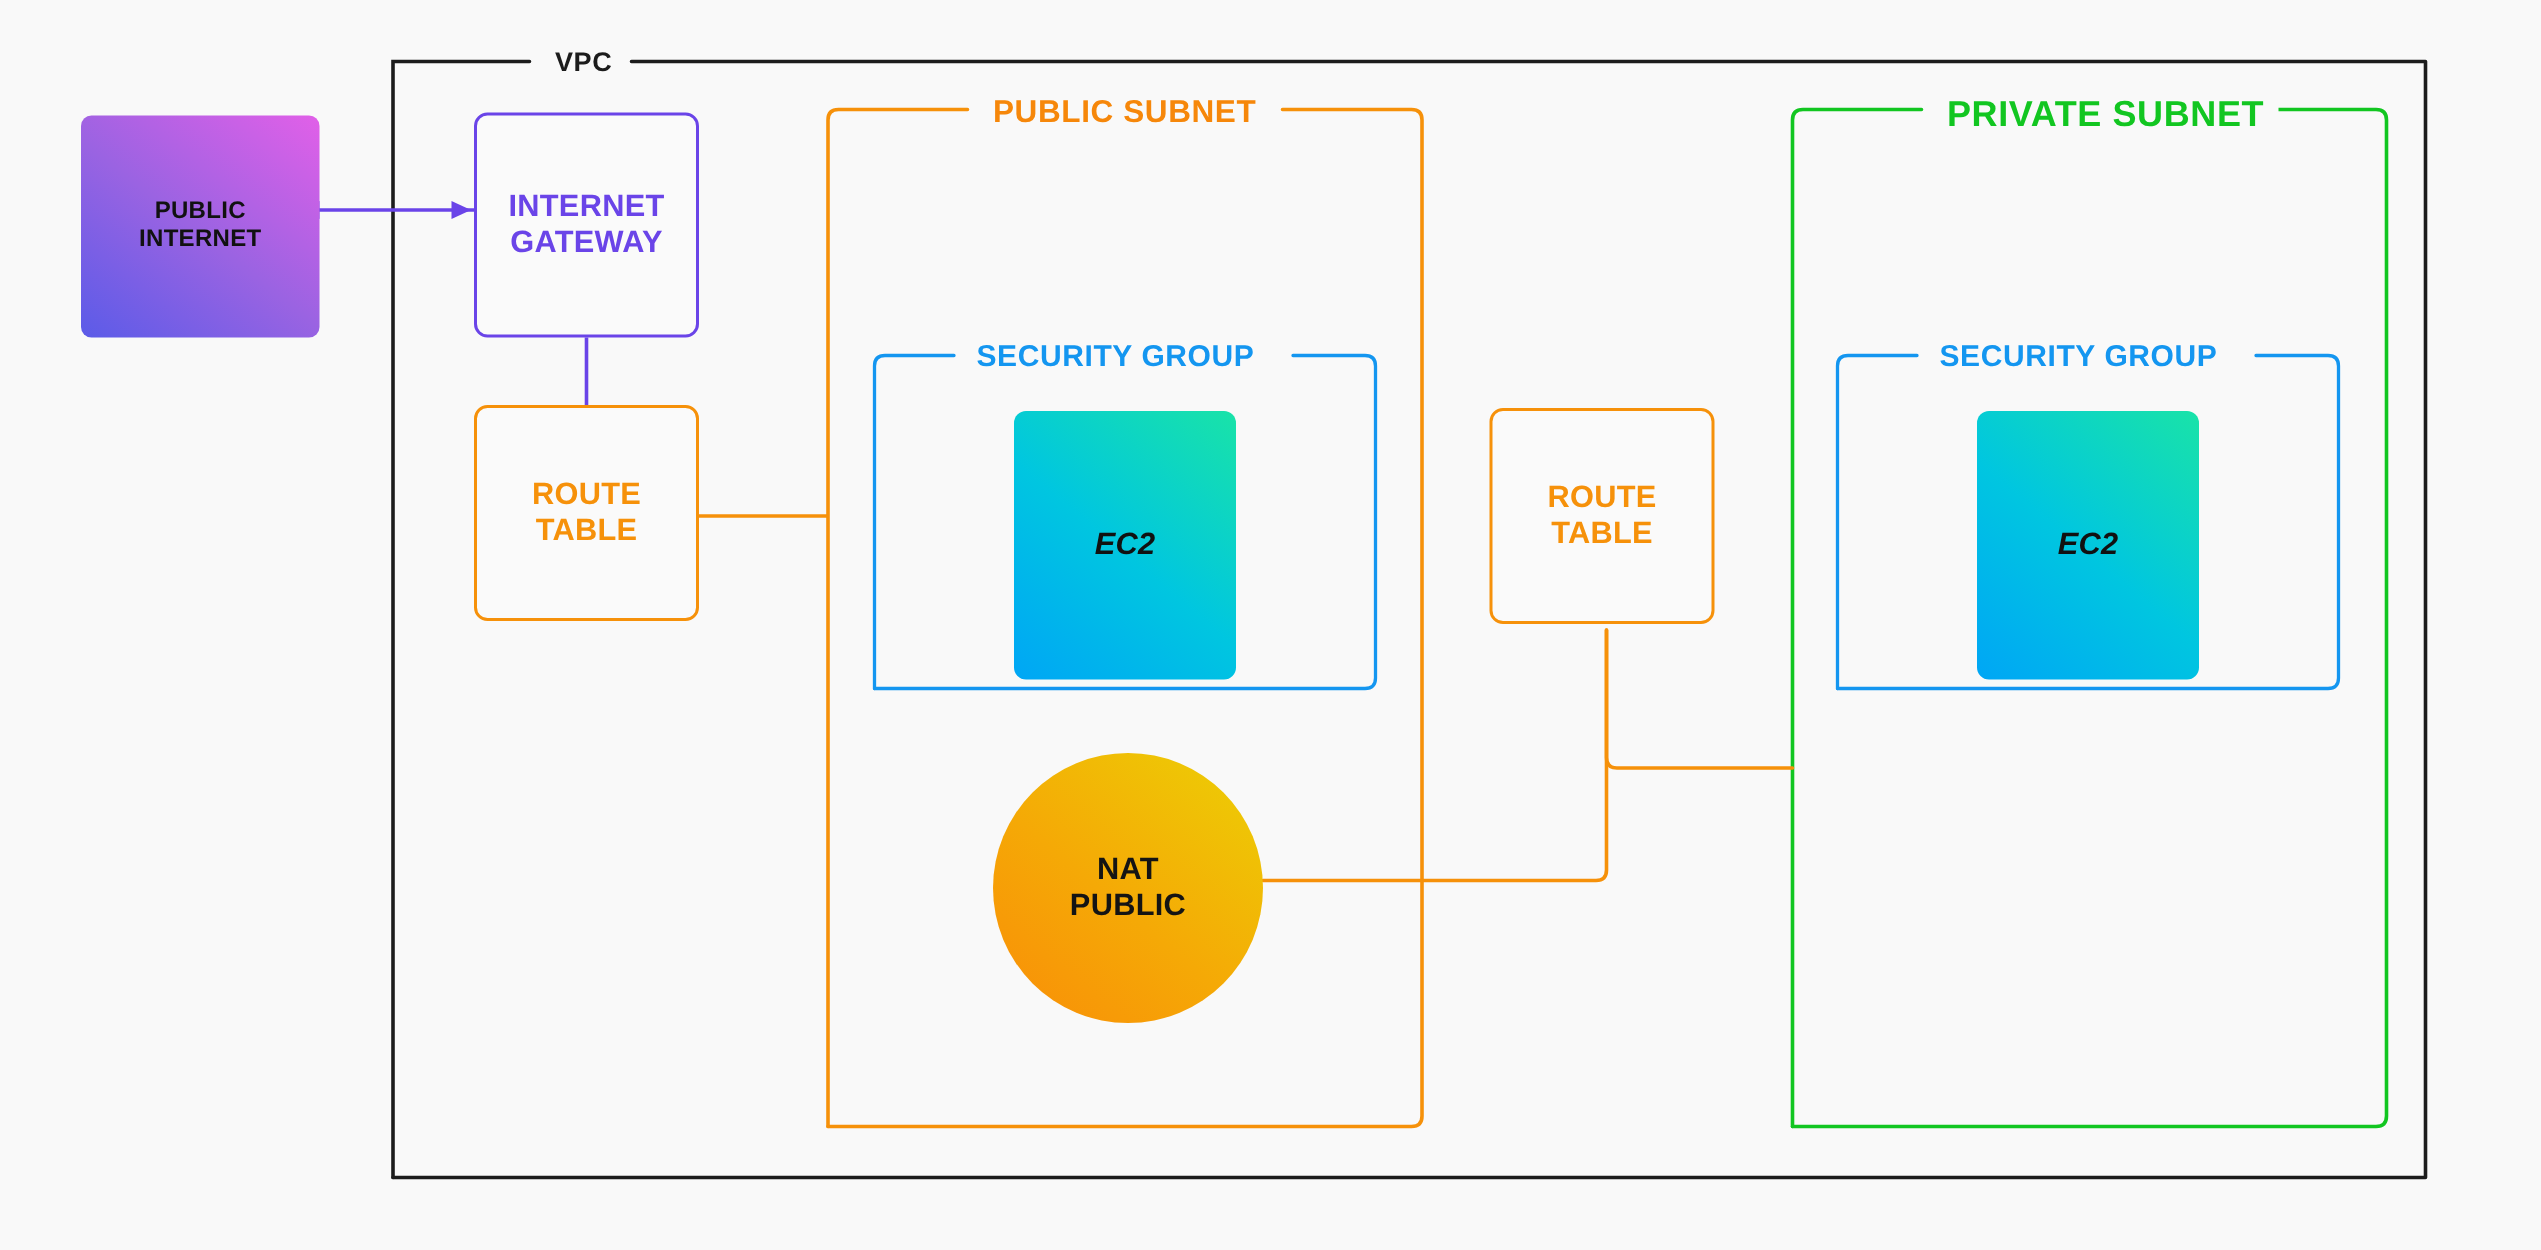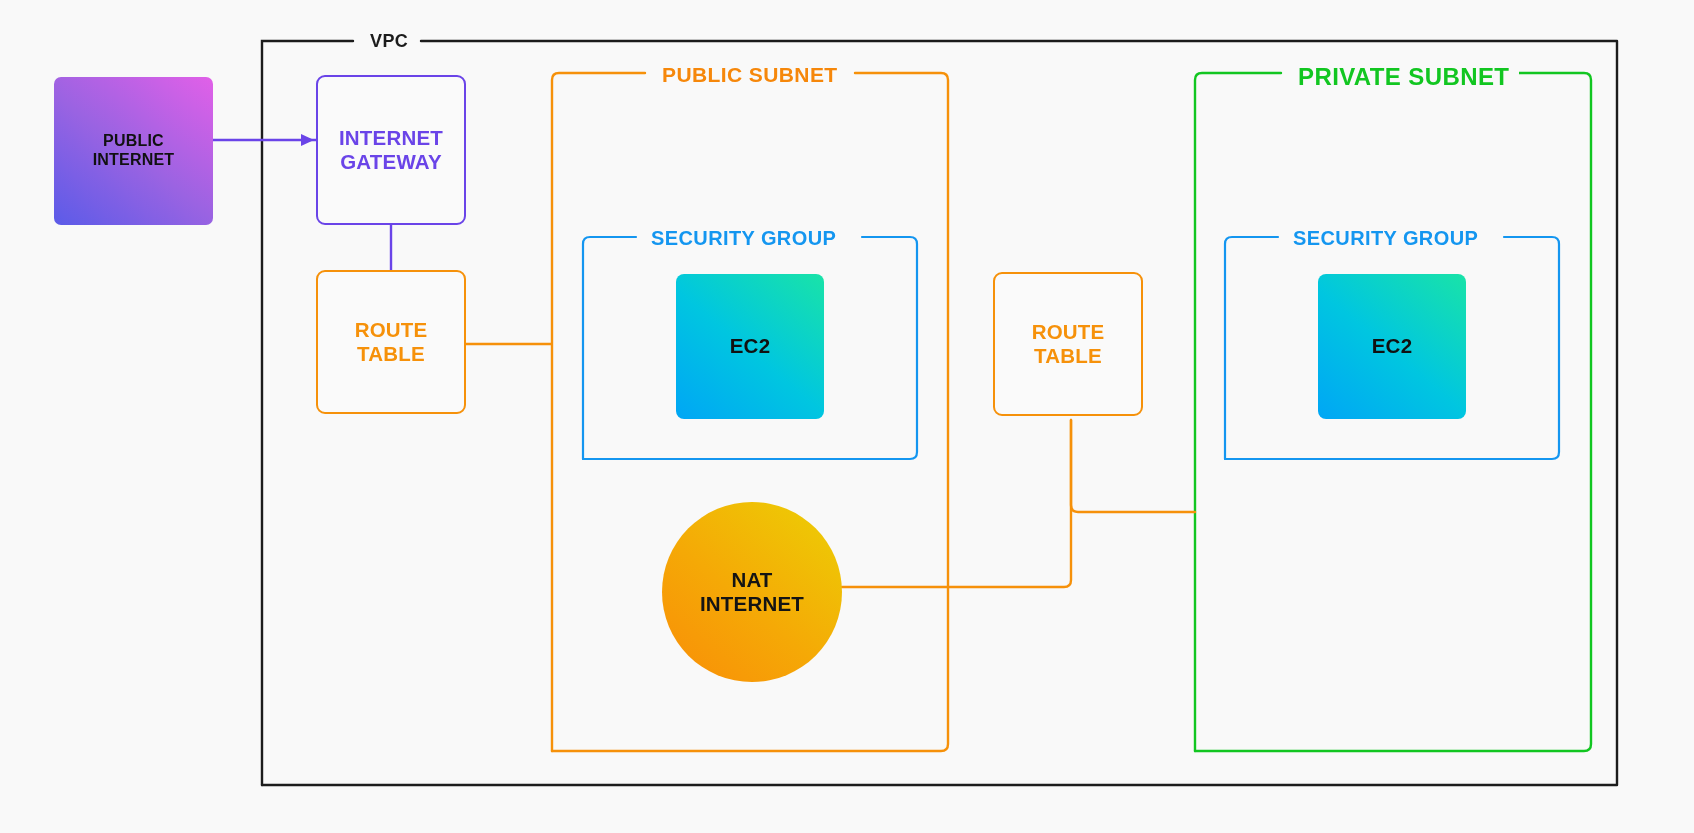--- a/index.html
+++ b/index.html
@@ -67,25 +67,26 @@
     background: #fafafa;
     color: #f6910a;
     font-size: 20.5px;
   }
   #route-table-public { left: 316px; top: 270px; }
   #route-table-private { left: 993px; top: 272px; }
 
   
   .ec2 {
     width: 148px;
-    height: 145px;
+    height: 179px;
     border-radius: 8px;
     font-size: 20.5px;
     color: #111111;
     background: linear-gradient(40deg, #00a6f5 0%, #00c6e0 48%, #19e3a8 100%);
+    font-style: italic;
   }
   #ec2-public { left: 676px; top: 274px; }
   #ec2-private { left: 1318px; top: 274px; }
 
   
   #nat-gateway {
     left: 662px;
     top: 502px;
     width: 180px;
     height: 180px;
@@ -178,21 +179,21 @@
 TABLE</div>
 
 <div class="node route-table" id="route-table-private">ROUTE
 TABLE</div>
 
 <div class="node ec2" id="ec2-public">EC2</div>
 
 <div class="node ec2" id="ec2-private">EC2</div>
 
 <div class="node" id="nat-gateway">NAT
-INTERNET</div>
+PUBLIC</div>
 
 <div class="group-label" id="vpc-label">VPC</div>
 
 <div class="group-label" id="public-subnet-label">PUBLIC SUBNET</div>
 
 <div class="group-label" id="private-subnet-label">PRIVATE SUBNET</div>
 
 <div class="group-label" id="sg-public-label">SECURITY GROUP</div>
 
 <div class="group-label" id="sg-private-label">SECURITY GROUP</div>

